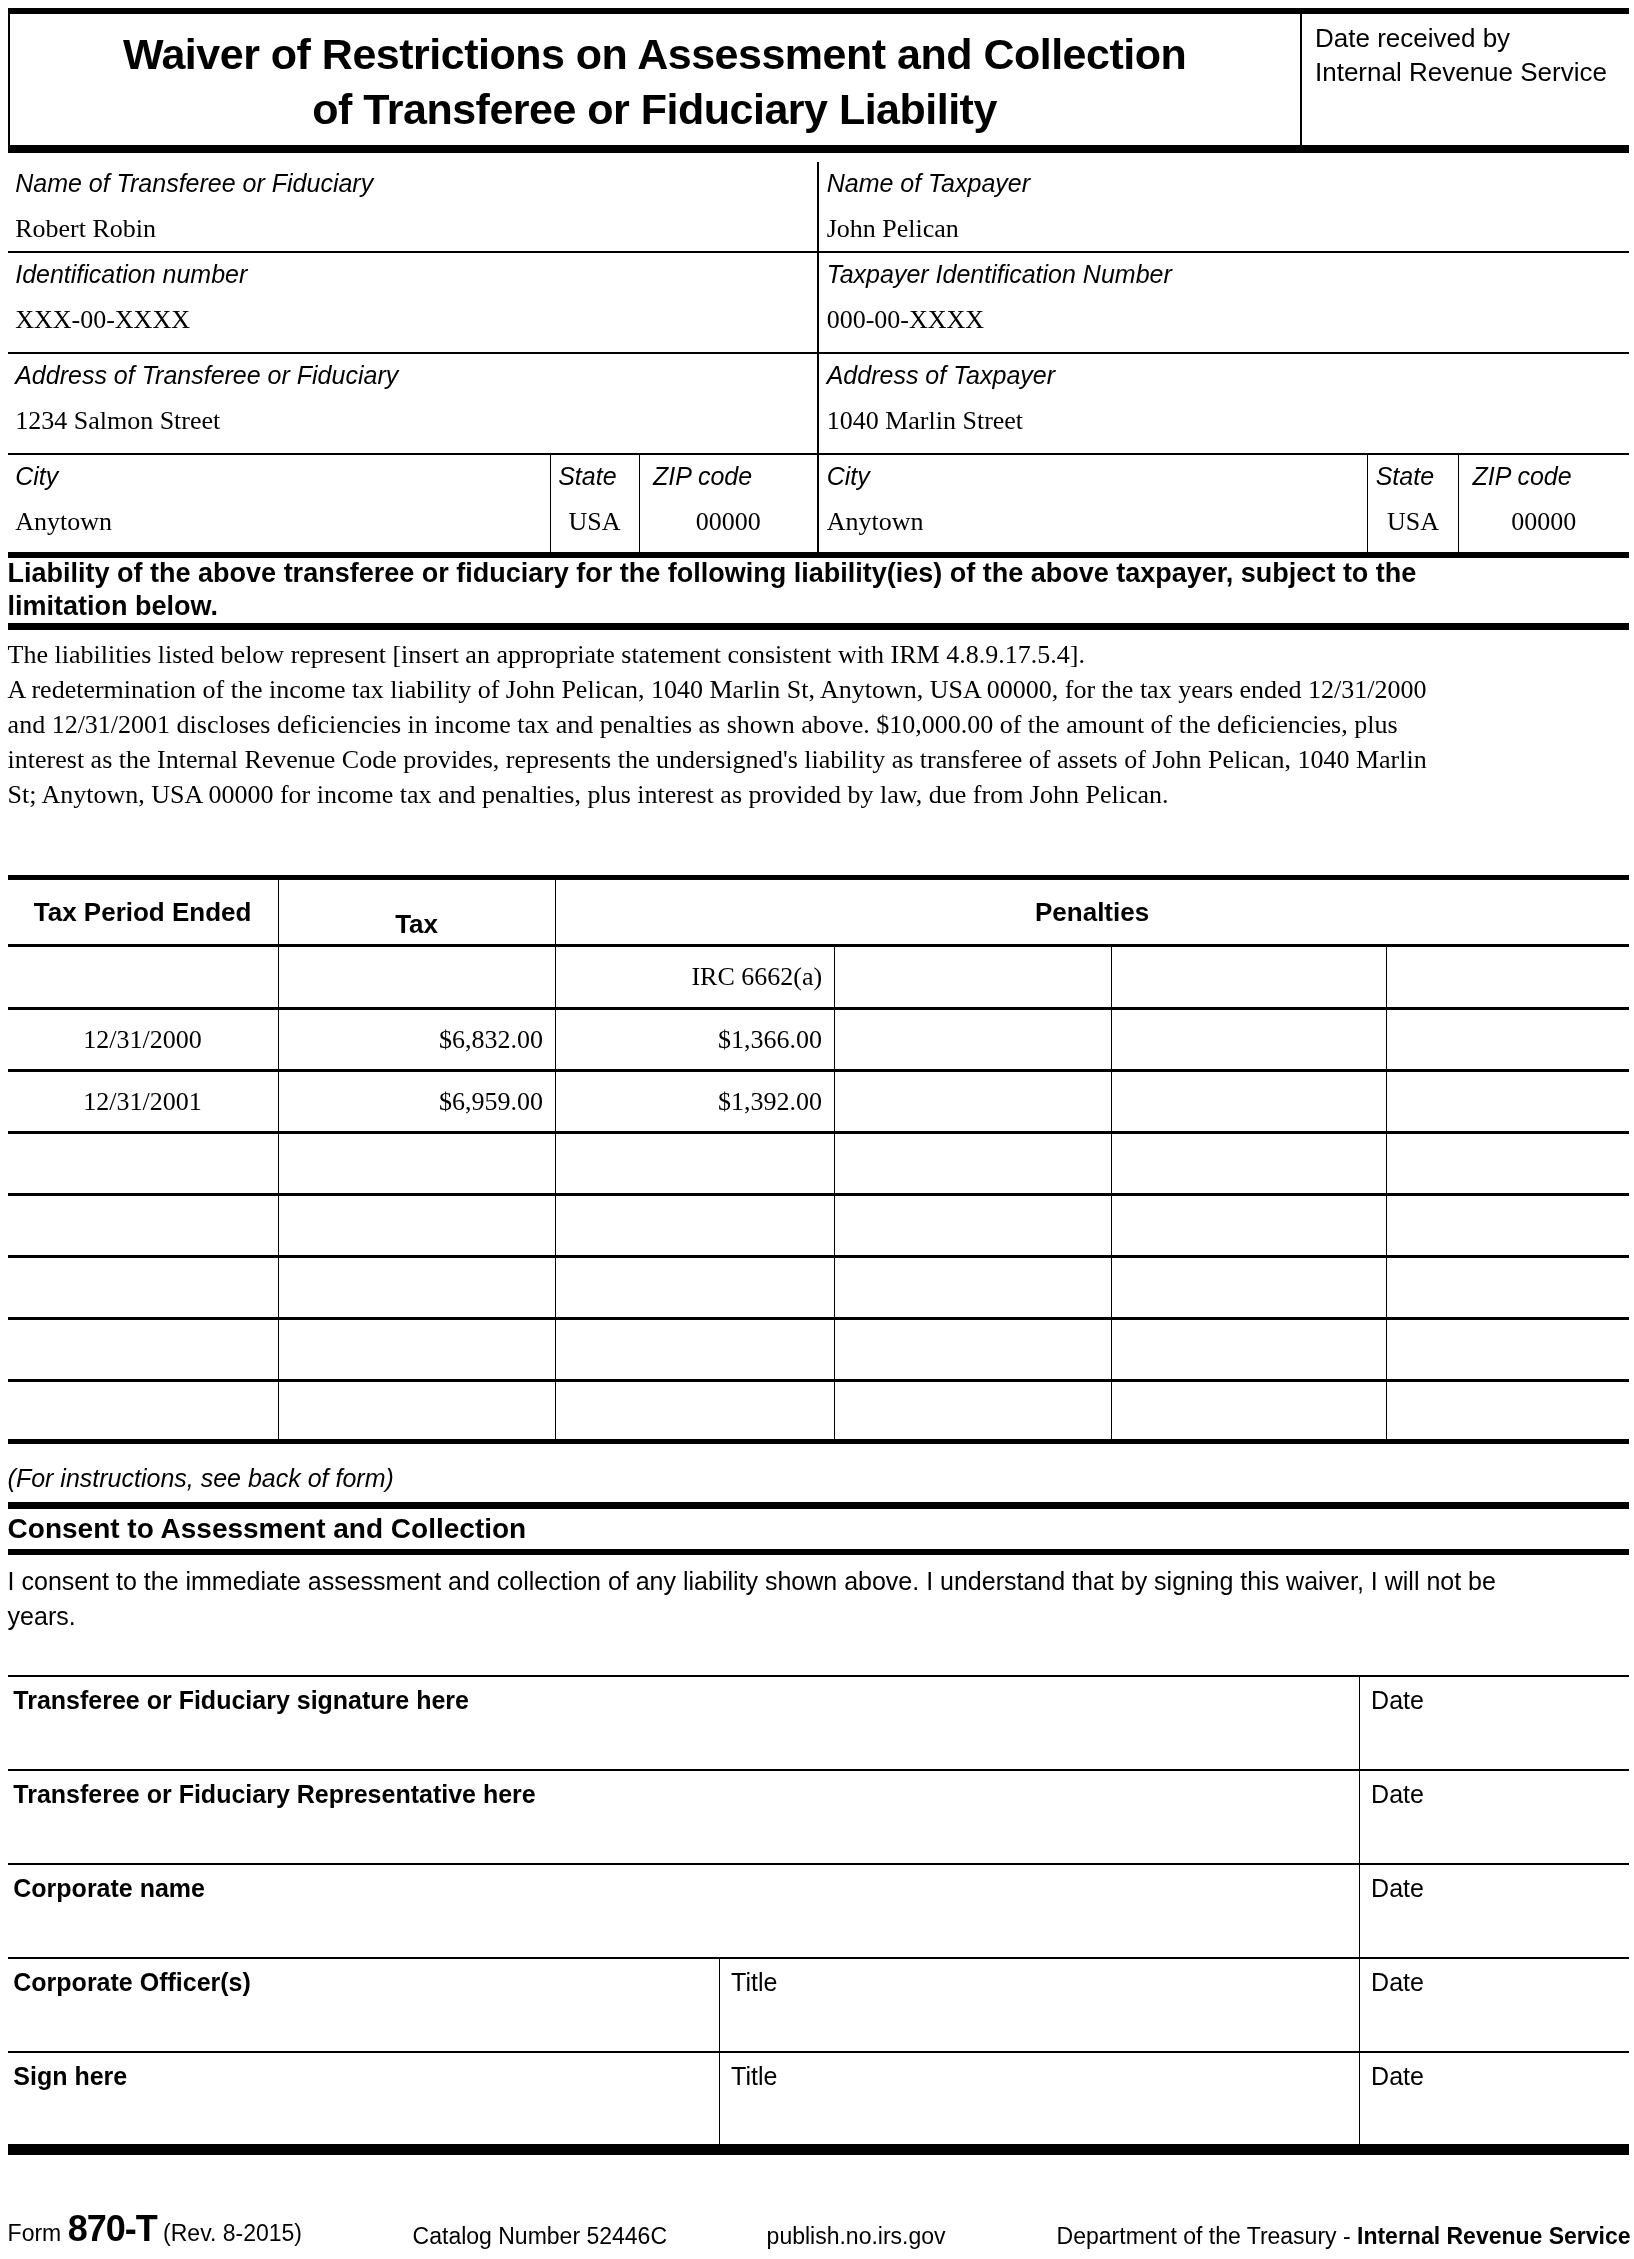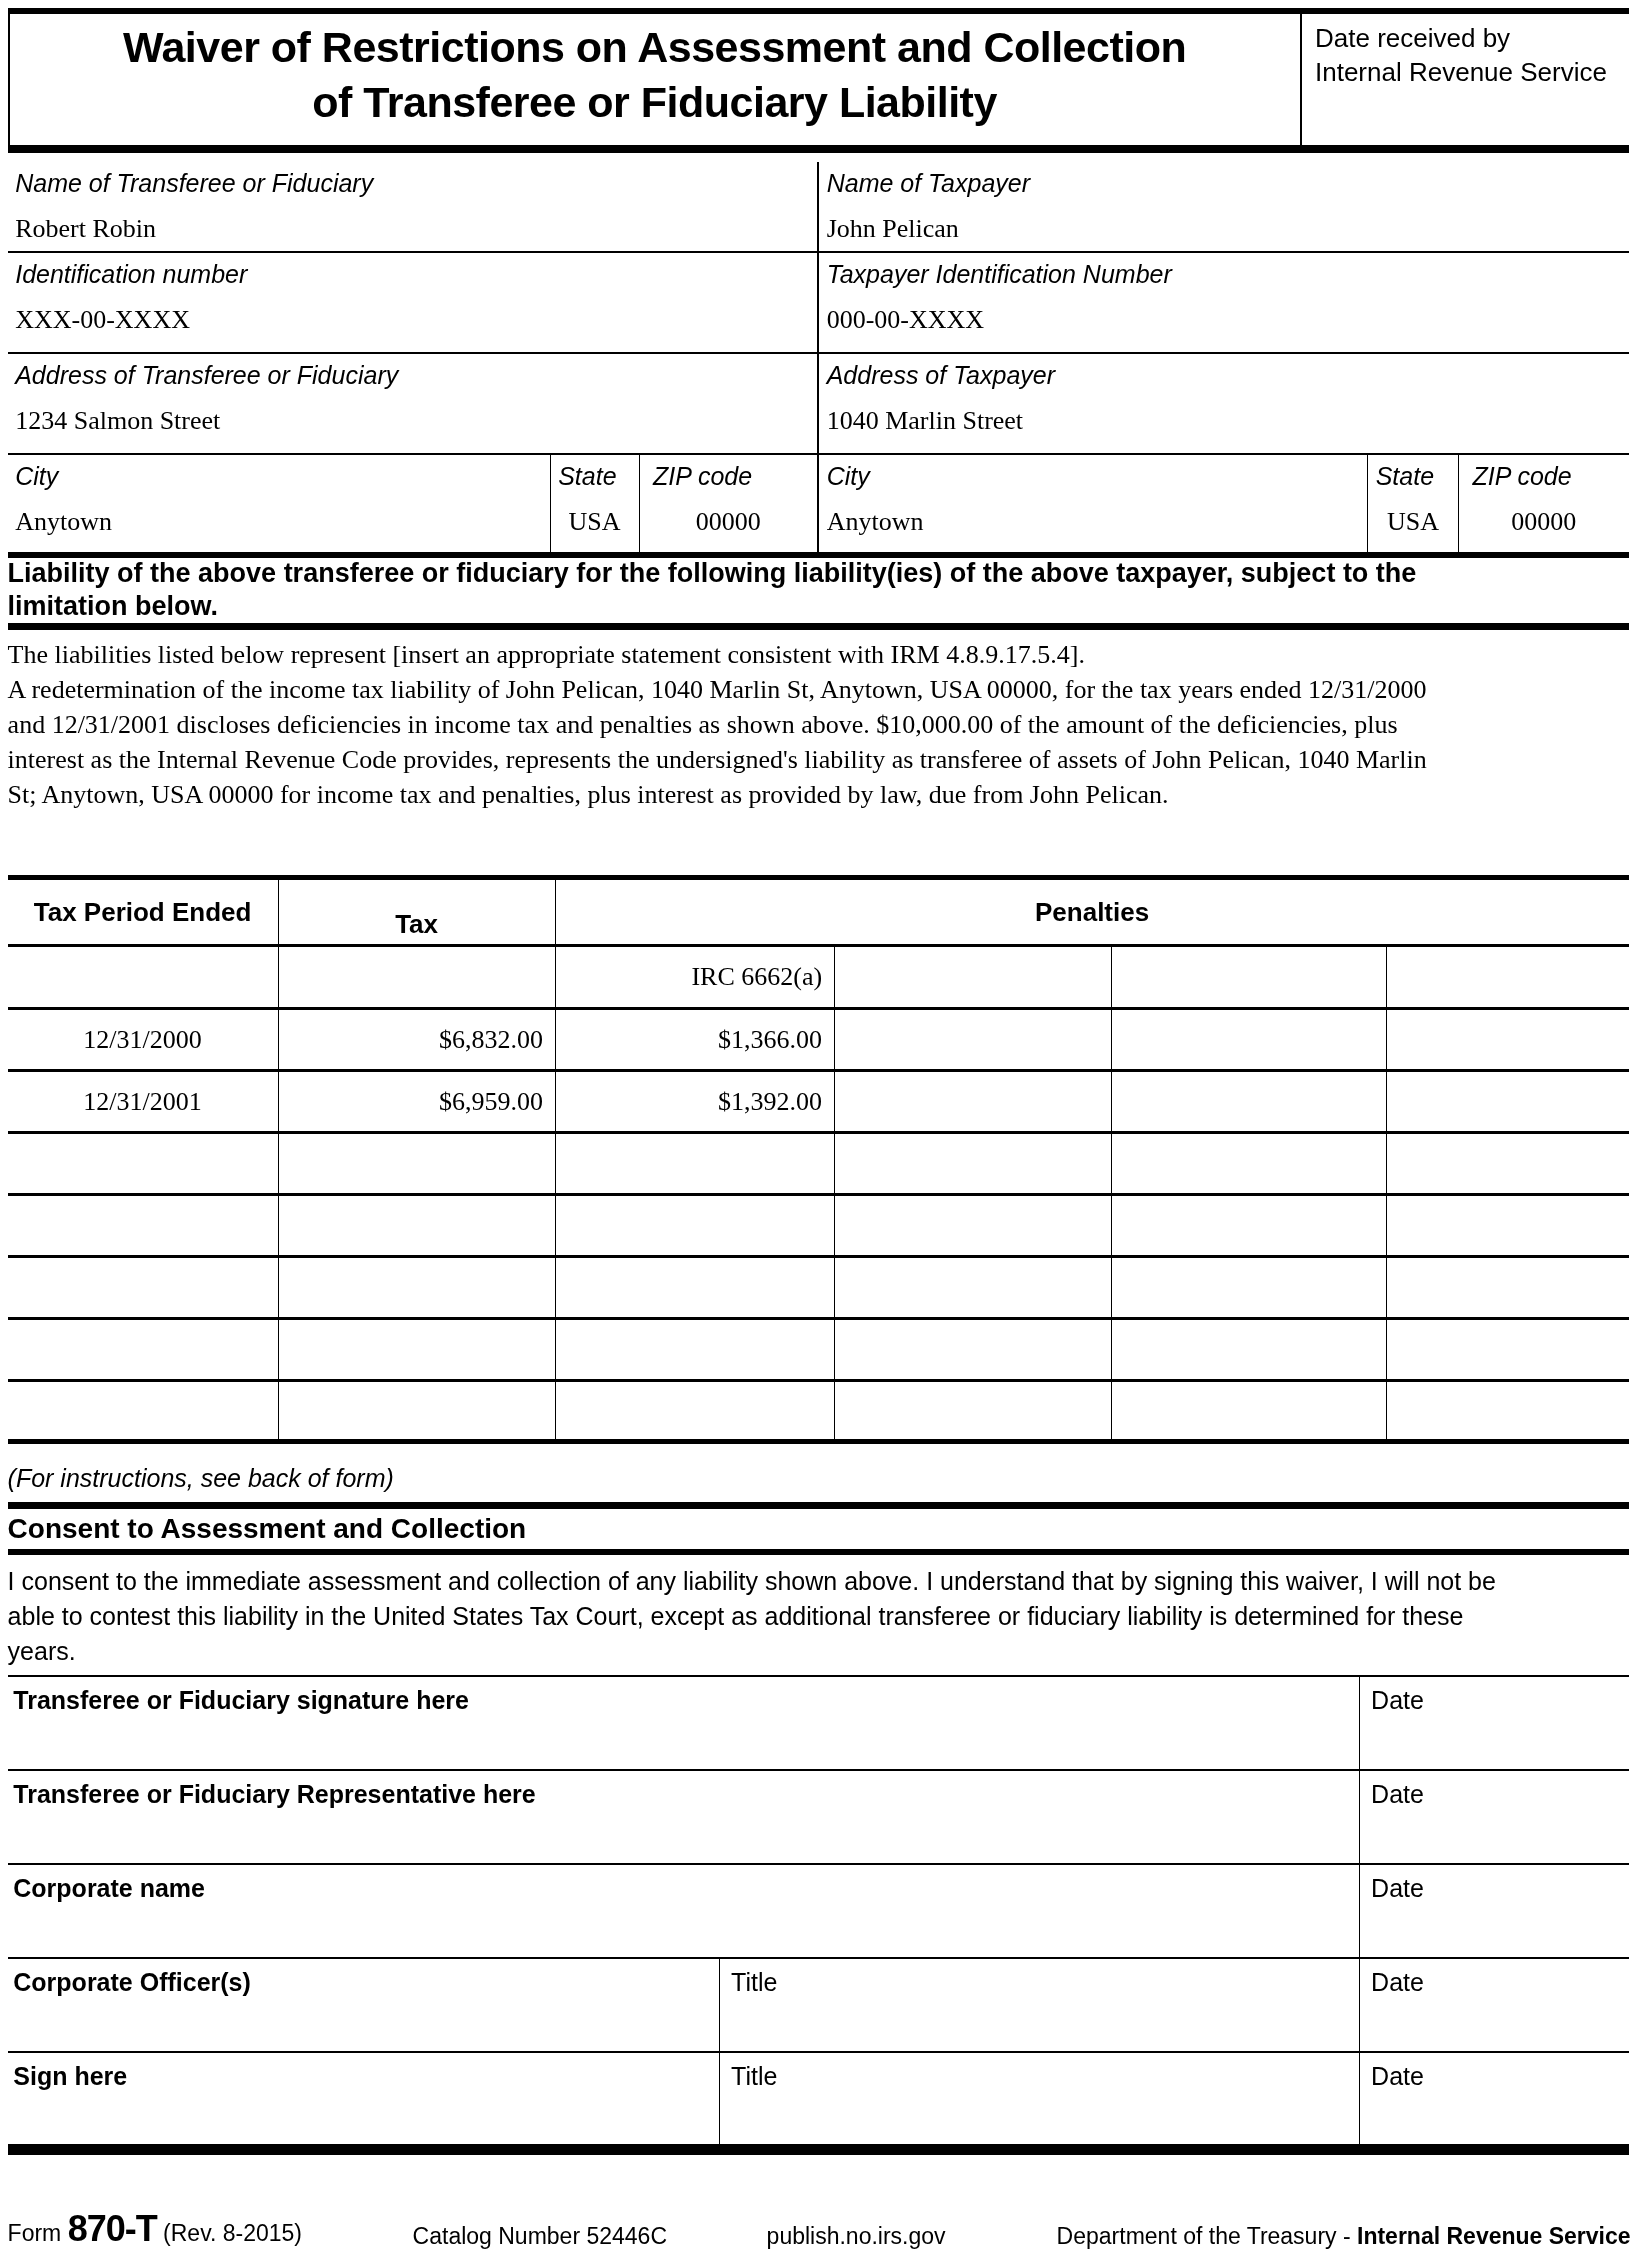--- a/index.html
+++ b/index.html
@@ -8,21 +8,21 @@
     position:relative; width:1635px; height:2260px; background:#ffffff;
     font-family:"Liberation Sans", sans-serif; color:#000; overflow:hidden;
   }
   .abs { position:absolute; }
   .serif { font-family:"Liberation Serif", serif; }
 
   
   .hdr { left:7.6px; top:7.6px; width:1621px; height:145px;
          border-top:6.7px solid #000; border-bottom:8.6px solid #000; border-left:2.9px solid #000;
          display:flex; }
-  .hdr-title-cell { flex:1; text-align:center; padding-top:6px; }
+  .hdr-title-cell { flex:1; text-align:center; padding-top:13px; }
   .hdr-title-line { font-size:43px; font-weight:bold; line-height:55px; letter-spacing:-0.5px; }
   .hdr-date-cell { width:329px; border-left:2.9px solid #000; padding:7.6px 0 0 13.4px;
                    font-size:26px; line-height:34px; }
 
   
   .ptable { left:7.6px; top:162px; width:1621px; }
   .prow { display:flex; border-bottom:2.9px solid #000; }
   .prow.last { border-bottom:6.7px solid #000; }
   .phalf { width:812px; border-right:2.9px solid #000; position:relative; }
   .phalf.rt { width:810px; border-right:none; }
@@ -247,21 +247,20 @@
     </div>
   </div>
 
   <div class="abs instr-note">(For instructions, see back of form)</div>
   <div class="abs rule" style="top:1502px;height:6.7px"></div>
 
   <div class="abs consent-head">Consent to Assessment and Collection</div>
   <div class="abs rule" style="top:1549px;height:5.7px"></div>
   <div class="abs consent-para">
     <div>I consent to the immediate assessment and collection of any liability shown above. I understand that by signing this waiver, I will not be</div>
-    <div>able to contest this liability in the United States Tax Court, except as additional transferee or fiduciary liability is determined for these</div>
     <div>years.</div>
   </div>
 
   <div class="abs stable">
     <div class="srow">
       <div class="slabel">Transferee or Fiduciary signature here</div>
       <div class="scell sdate">Date</div>
     </div>
     <div class="srow">
       <div class="slabel">Transferee or Fiduciary Representative here</div>

